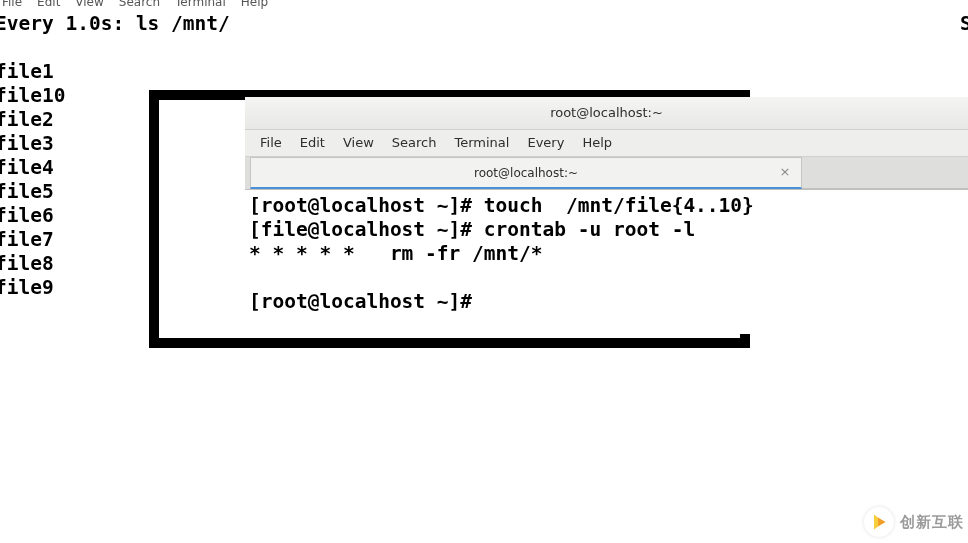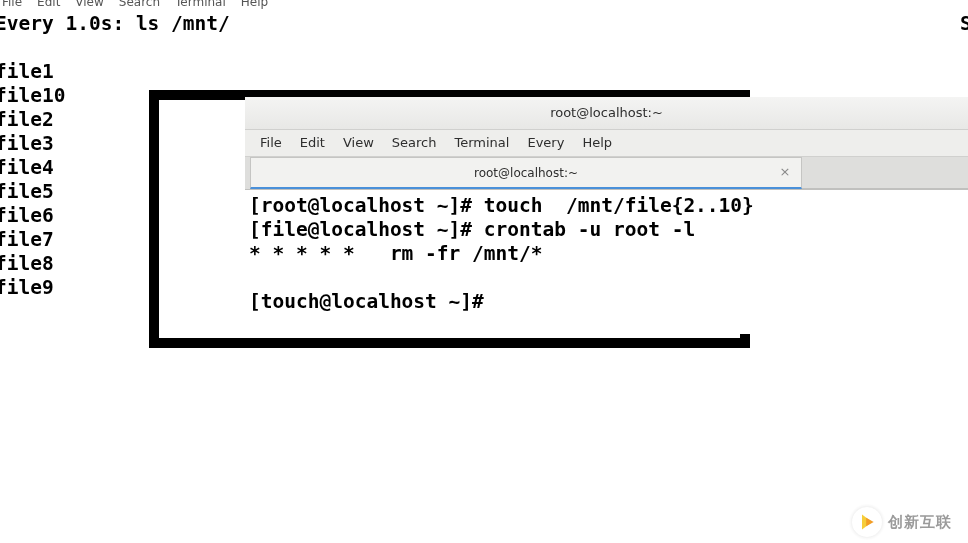--- a/index.html
+++ b/index.html
@@ -179,21 +179,21 @@
     display: flex;
     align-items: center;
     justify-content: center;
   }
   .watermark .logo svg { width: 20px; height: 20px; }
   .watermark .txt {
     font-size: 15px;
     font-weight: bold;
     color: #8a8a8a;
     letter-spacing: 1px;
-    padding-right: 16px;
+    padding-right: 4px;
   }
 </style>
 </head>
 <body>
 
 <div class="bg-menu">
   <span>File</span>
   <span>Edit</span>
   <span>View</span>
   <span>Search</span>
@@ -238,25 +238,25 @@
   </div>
 
   <div class="fg-tabbar">
     <div class="fg-tab">
       <span>root@localhost:~</span>
       <span class="close">×</span>
     </div>
     <div class="fg-tabbar-rest"></div>
   </div>
 
-  <div class="fg-term-body"><span>[root@localhost ~]# touch  /mnt/file{2..10}</span>
+  <div class="fg-term-body"><span>[root@localhost ~]# touch  /mnt/file{4..10}</span>
 <span>[file@localhost ~]# crontab -u root -l</span>
 <span>* * * * *   rm -fr /mnt/*</span>
 <span></span>
-<span>[touch@localhost ~]# </span></div>
+<span>[root@localhost ~]# </span></div>
 
 </div>
 
 <div class="watermark">
   <div class="logo">
     <svg viewBox="0 0 24 24">
       <path d="M6 3 L18 12 L6 21 Z" fill="#f5c518"></path>
       <path d="M11 7 L20 12 L11 17 Z" fill="#f08c00"></path>
     </svg>
   </div>

